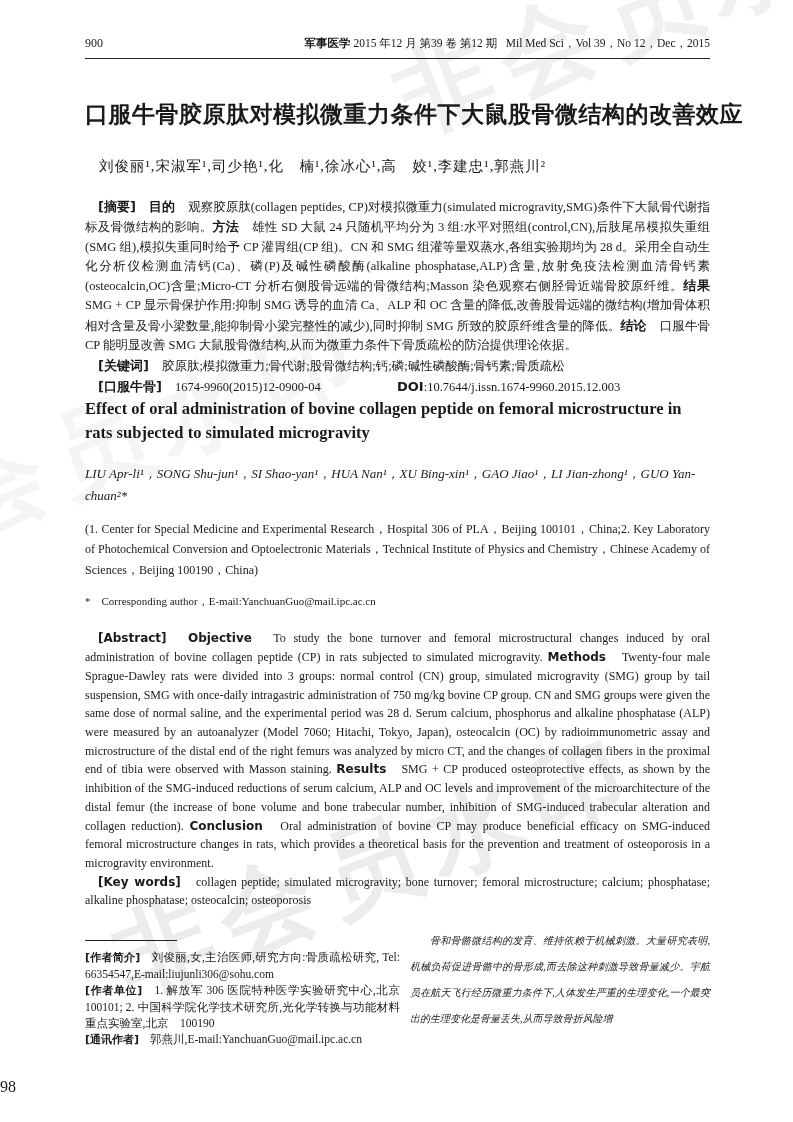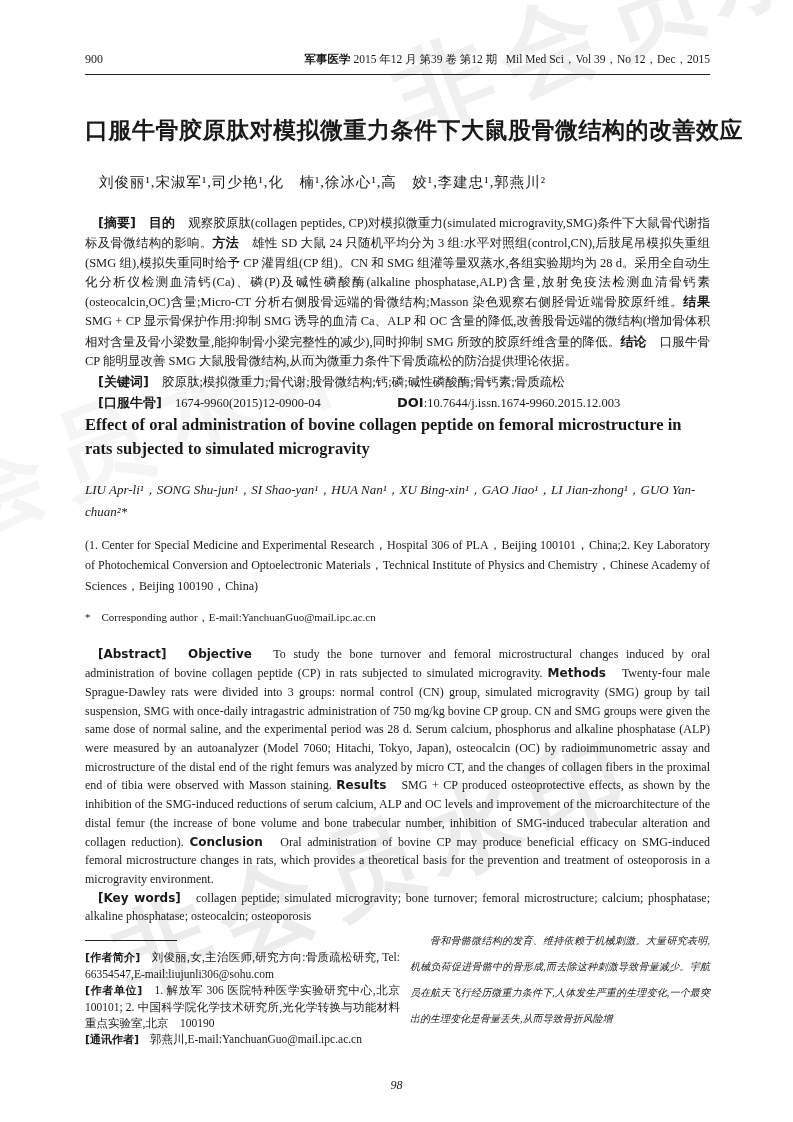--- a/index.html
+++ b/index.html
@@ -35,21 +35,21 @@
     z-index: 1;
   }
   .wm-bottom { left: 120px; top: 900px; }
   .wm-top    { left: 400px; top: 40px;  color: rgba(110,110,110,0.10); }
   .wm-mid    { left: -150px; top: 480px; color: rgba(110,110,110,0.07); }
   .content, .page-footer { z-index: 2; position: relative; }
   .content { position: absolute; }
 
   
   .page-header {
-    padding-top: 52px;
+    padding-top: 36px;
     display: flex;
     justify-content: space-between;
     align-items: baseline;
     font-size: 11.5px;
     font-family: "Liberation Serif", "DejaVu Serif", serif;
   }
   .page-header .pagenum { font-size: 12px; }
   .jname { font-weight: bold; font-family: "DejaVu Sans", sans-serif; }
   .header-rule {
     margin-top: 7px;
@@ -153,25 +153,23 @@
     text-indent: 2em;
     font-family: "Liberation Serif", "DejaVu Serif", serif;
     font-style: italic;
   }
 
   .page-footer {
     position: absolute;
     top: 1078px;
     left: 0;
     width: 100%;
-    text-align: center;
-    font-size: 12px;
+    font-size: 16px;
     font-family: "Liberation Serif", "DejaVu Serif", serif;
     z-index: 2;
-    font-style: italic;
   }
 </style>
 </head>
 <body>
 
 <div class="page">
 
   <div class="watermark wm-top">非会员水印</div>
   <div class="watermark wm-mid">非会员水印</div>
   <div class="watermark wm-bottom">非会员水印</div>

